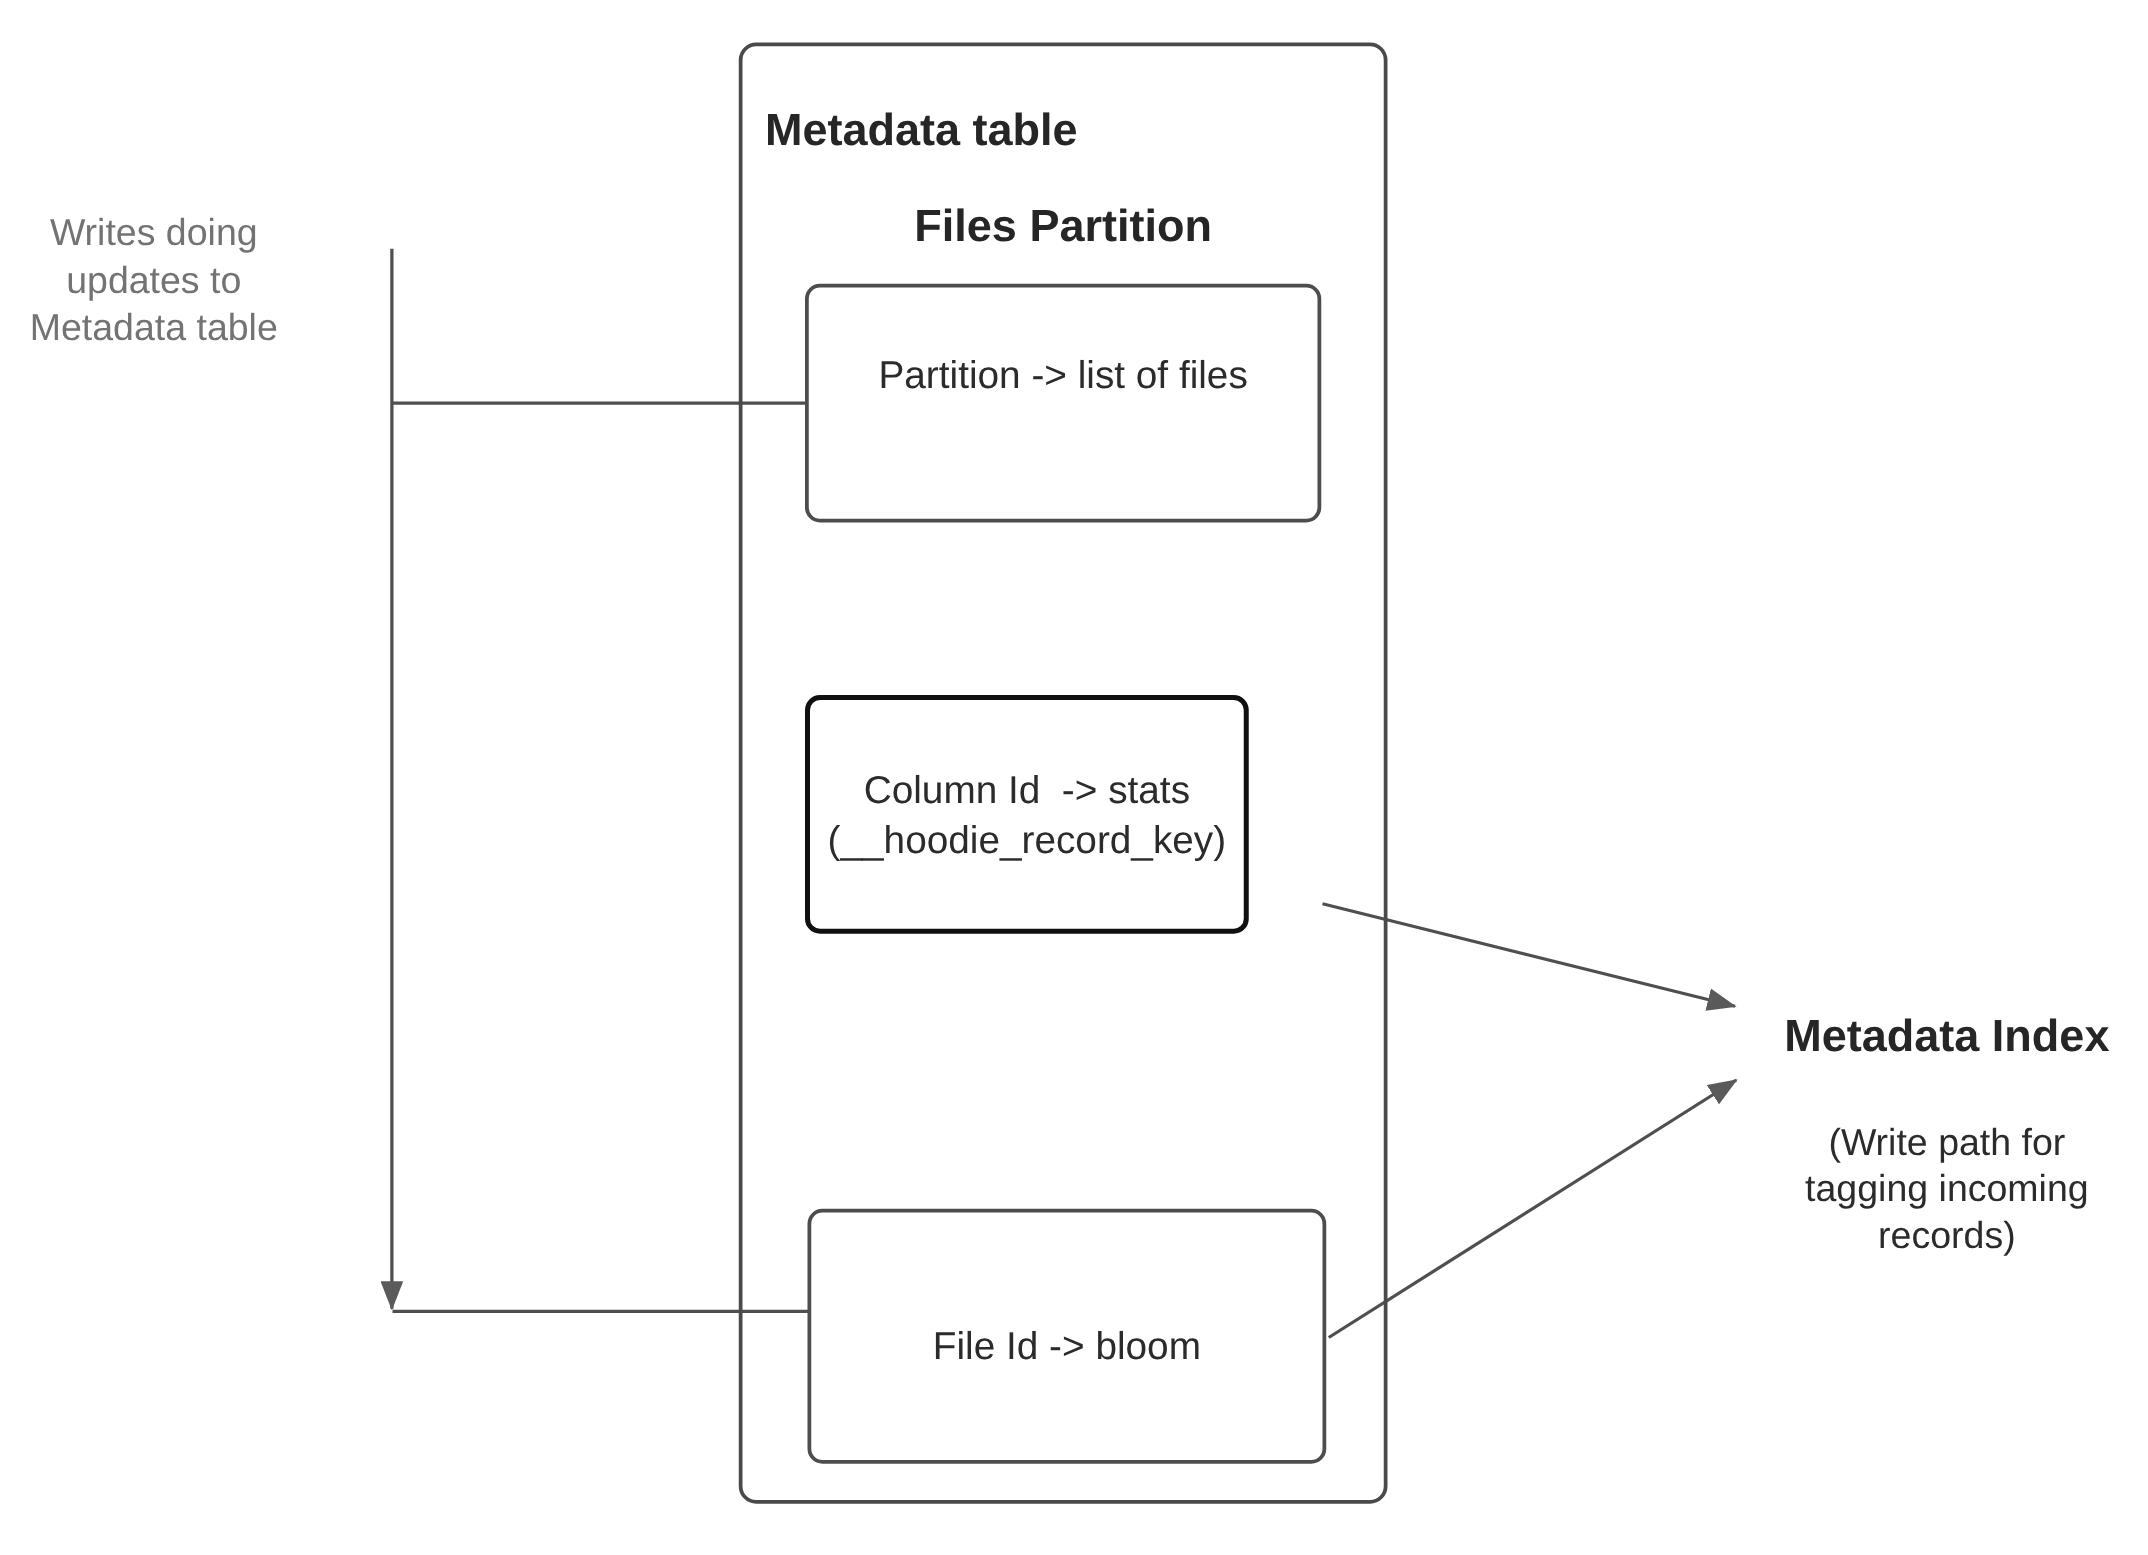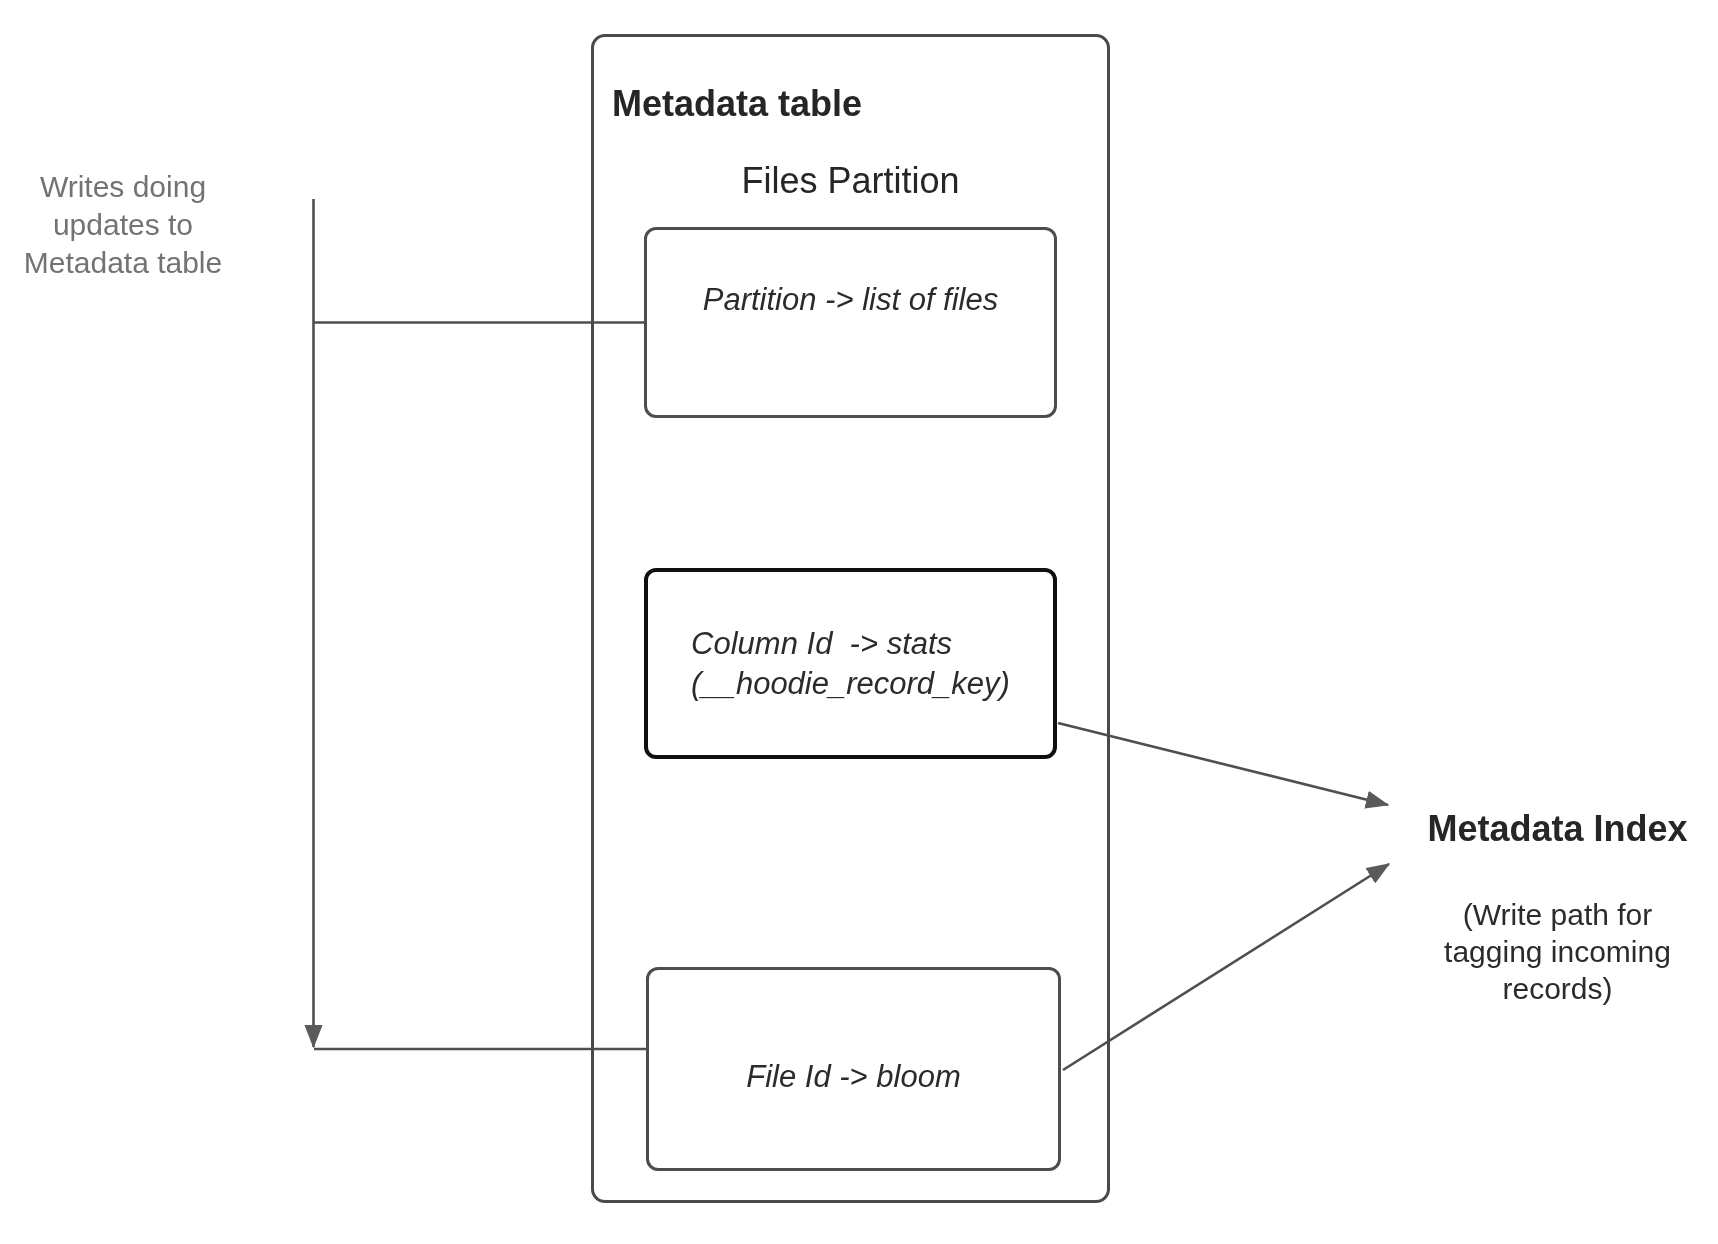--- a/index.html
+++ b/index.html
@@ -40,21 +40,21 @@
     font-weight: 700;
     color: #262626;
     white-space: pre-wrap;
   }
   .part-heading {
     position: absolute;
     left: 644px;
     width: 413px;
     text-align: center;
     font-size: 36px;
-    font-weight: 400;
+    font-weight: 700;
     line-height: 46px;
     color: #262626;
     white-space: pre-wrap;
   }
   .heading-files { top: 158px; }
   .heading-stats { top: 472px; }
   .heading-bloom { top: 861px; line-height: 42px; }
   .inner-box {
     position: absolute;
     box-sizing: border-box;
@@ -67,38 +67,38 @@
   }
   .box-files {
     left: 644px;
     top: 227px;
     width: 413px;
     height: 191px;
     padding-bottom: 46px;
   }
   .box-stats {
     left: 644px;
-    top: 568px;
-    width: 413px;
+    top: 556px;
+    width: 355px;
     height: 191px;
     border: 4px solid #101010;
   }
   .box-bloom {
     left: 646px;
     top: 967px;
     width: 415px;
     height: 204px;
     padding-top: 16px;
   }
   .box-label {
     font-size: 31px;
     line-height: 40px;
     color: #2b2b2b;
+    text-align: center;
     white-space: pre-wrap;
-    font-style: italic;
   }
   .writes-note {
     position: absolute;
     left: 5px;
     top: 168px;
     width: 236px;
     text-align: center;
     font-size: 30px;
     line-height: 38px;
     color: #737373;

